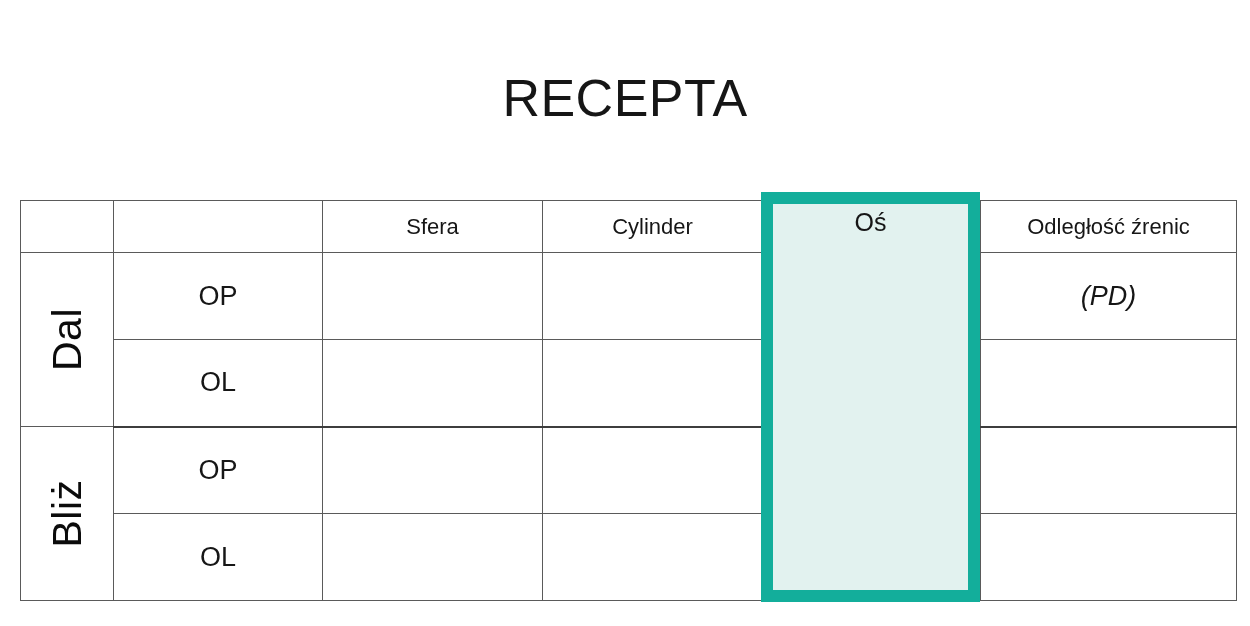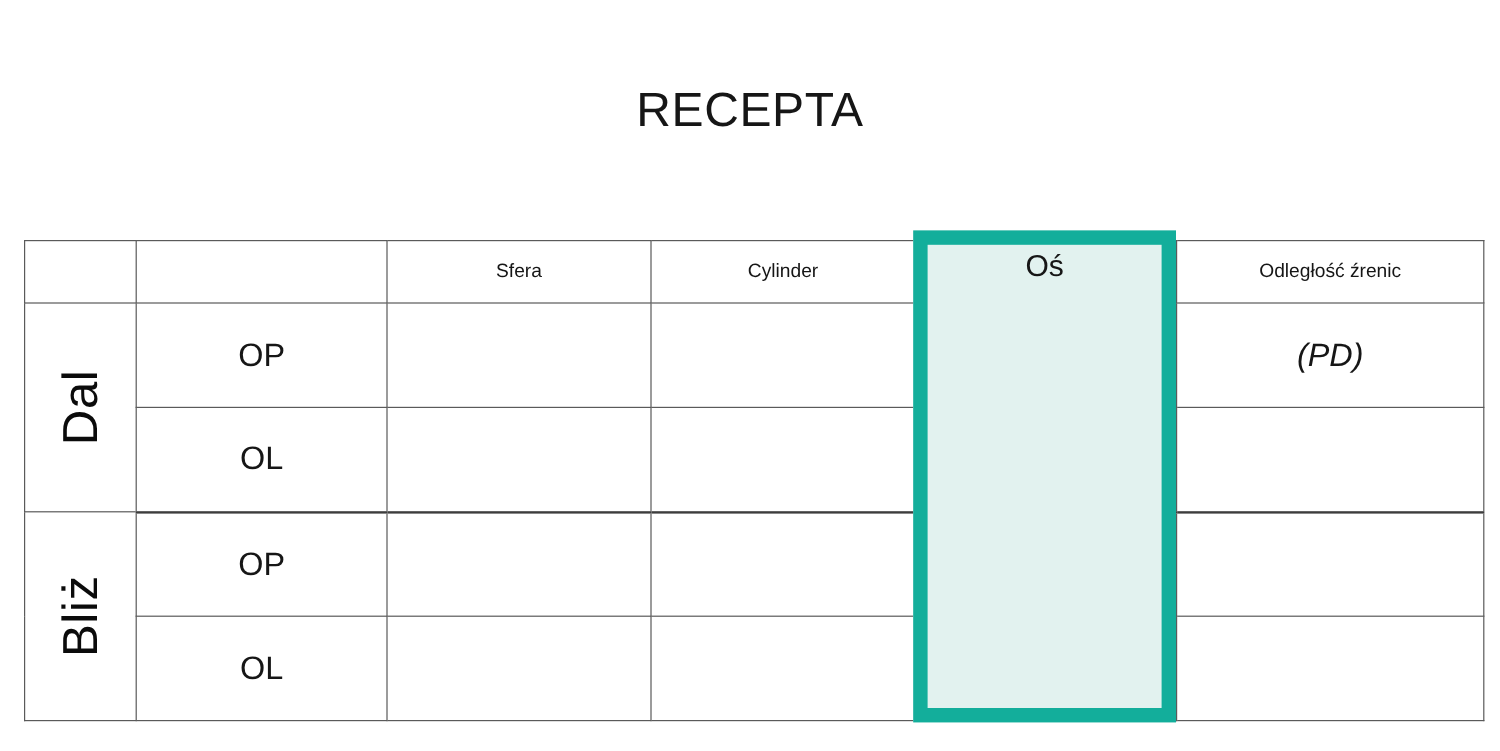--- a/index.html
+++ b/index.html
@@ -17,21 +17,21 @@
     -webkit-font-smoothing: antialiased;
   }
 
   
   .page-title {
     position: absolute;
     left: 0;
     top: 72px;
     width: 1250px;
     text-align: center;
-    font-size: 40px;
+    font-size: 52px;
     font-weight: 400;
     letter-spacing: 0.5px;
     color: #161616;
     line-height: 1;
   }
 
   
   .rx-table-wrap {
     position: absolute;
     left: 20px;
@@ -61,21 +61,21 @@
   .col-side   { width: 93px;  }
   .col-eye    { width: 209px; }
   .col-sfera  { width: 220px; }
   .col-cyl    { width: 220px; }
   .col-axis   { width: 218px; }
   .col-pd     { width: 256px; }
 
   
   tr.rx-head { height: 52px; }
   tr.rx-head th {
-    font-size: 16px;
+    font-size: 22px;
     color: #161616;
     font-weight: 400;
   }
   tr.rx-head th.blank-cell { border-bottom: 1px solid #5a5a5a; }
 
   
   tr.rx-row { height: 87px; }
   tr.rx-row td { font-size: 27px; color: #161616; margin-top: 24px; }
 
   

